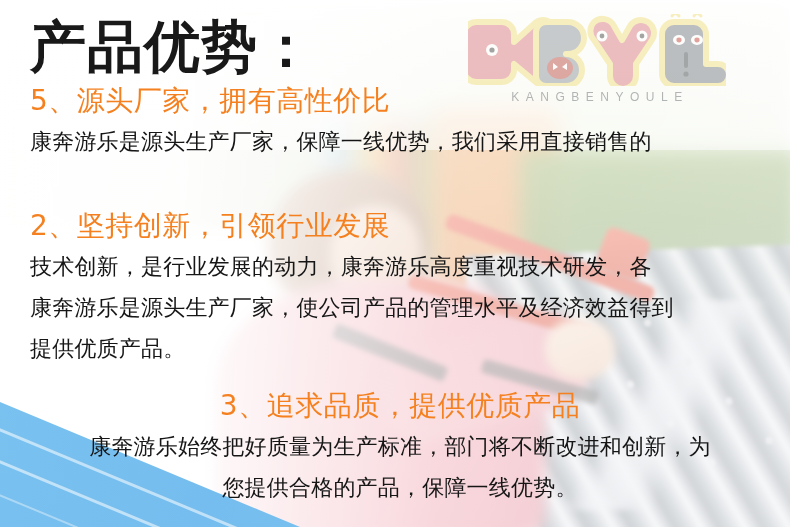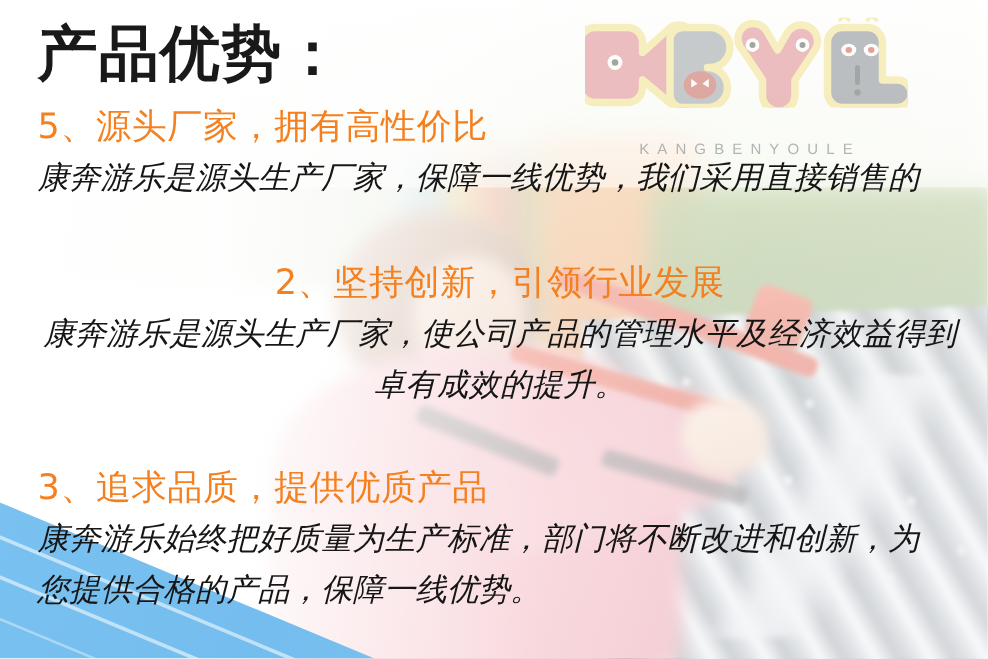--- a/index.html
+++ b/index.html
@@ -220,59 +220,57 @@
     position:absolute;
     left:0;top:76px;
     width:258px;
     text-align:center;
     font-size:12px;
     letter-spacing:6.5px;
     color:#5d6166;
     font-family:"Liberation Sans",sans-serif;
     font-weight:400;
     text-indent:6px;
-    margin-top:22px;
   }
 
   
   .content{ position:absolute; left:0; top:0; width:790px; height:527px; }
 
   .page-title{
     position:absolute;
     left:30px; top:18px;
-    font-size:48px;
+    font-size:56px;
     line-height:1.05;
     font-weight:700;
     color:#191919;
     letter-spacing:1px;
     font-family:"DejaVu Sans","Liberation Sans",sans-serif;
   }
 
   .section{ position:absolute; left:30px; width:740px; }
   .sec1{ top:83px; }
-  .sec2{ top:208px;text-align:center; }
-  .sec3{ top:372px; }
+  .sec2{ top:208px; }
+  .sec3{ top:388px;text-align:center; }
 
   .sec-head{
     font-size:28px;
     line-height:36px;
     color:#f5801f;
     font-weight:400;
     letter-spacing:.5px;
     white-space:nowrap;
     font-family:"DejaVu Sans","Liberation Sans",sans-serif;
   }
   .sec-body{
     margin-top:2px;
-    font-size:25px;
+    font-size:22px;
     line-height:41px;
     color:#161616;
     letter-spacing:.2px;
     font-family:"DejaVu Sans","Liberation Sans",sans-serif;
-    font-style:italic;
   }
   .sec-body p{ margin:0; white-space:nowrap; }
 </style>
 </head>
 <body>
 
 <div id="banner">
 
   <div class="photo-layer">
     <div class="bg-sky"></div>
@@ -353,22 +351,23 @@
     <div class="section sec1">
       <div class="sec-head">5、源头厂家，拥有高性价比</div>
       <div class="sec-body">
         <p>康奔游乐是源头生产厂家，保障一线优势，我们采用直接销售的</p>
       </div>
     </div>
 
     <div class="section sec2">
       <div class="sec-head">2、坚持创新，引领行业发展</div>
       <div class="sec-body">
+        <p>技术创新，是行业发展的动力，康奔游乐高度重视技术研发，各</p>
         <p>康奔游乐是源头生产厂家，使公司产品的管理水平及经济效益得到</p>
-        <p>卓有成效的提升。</p>
+        <p>提供优质产品。</p>
       </div>
     </div>
 
     <div class="section sec3">
       <div class="sec-head">3、追求品质，提供优质产品</div>
       <div class="sec-body">
         <p>康奔游乐始终把好质量为生产标准，部门将不断改进和创新，为</p>
         <p>您提供合格的产品，保障一线优势。</p>
       </div>
     </div>

